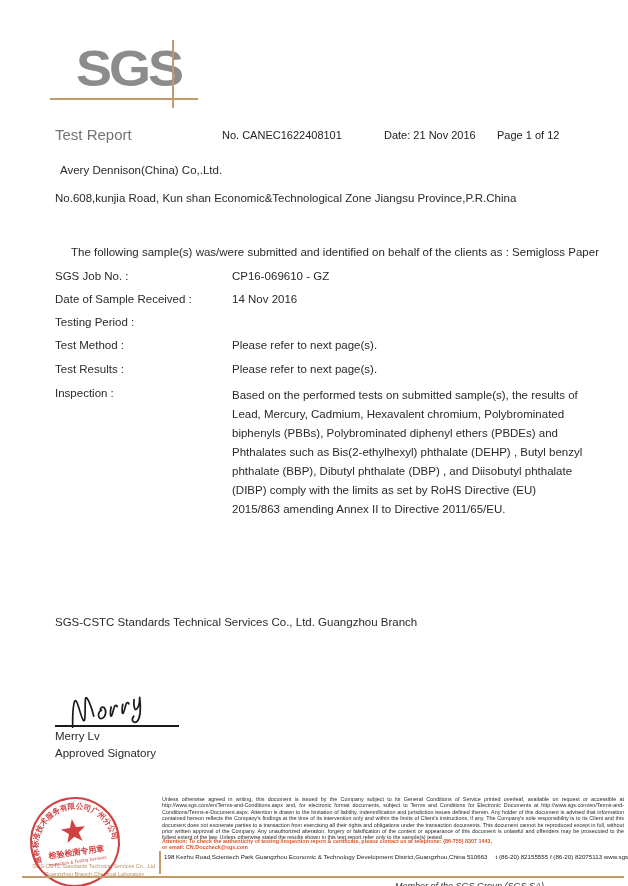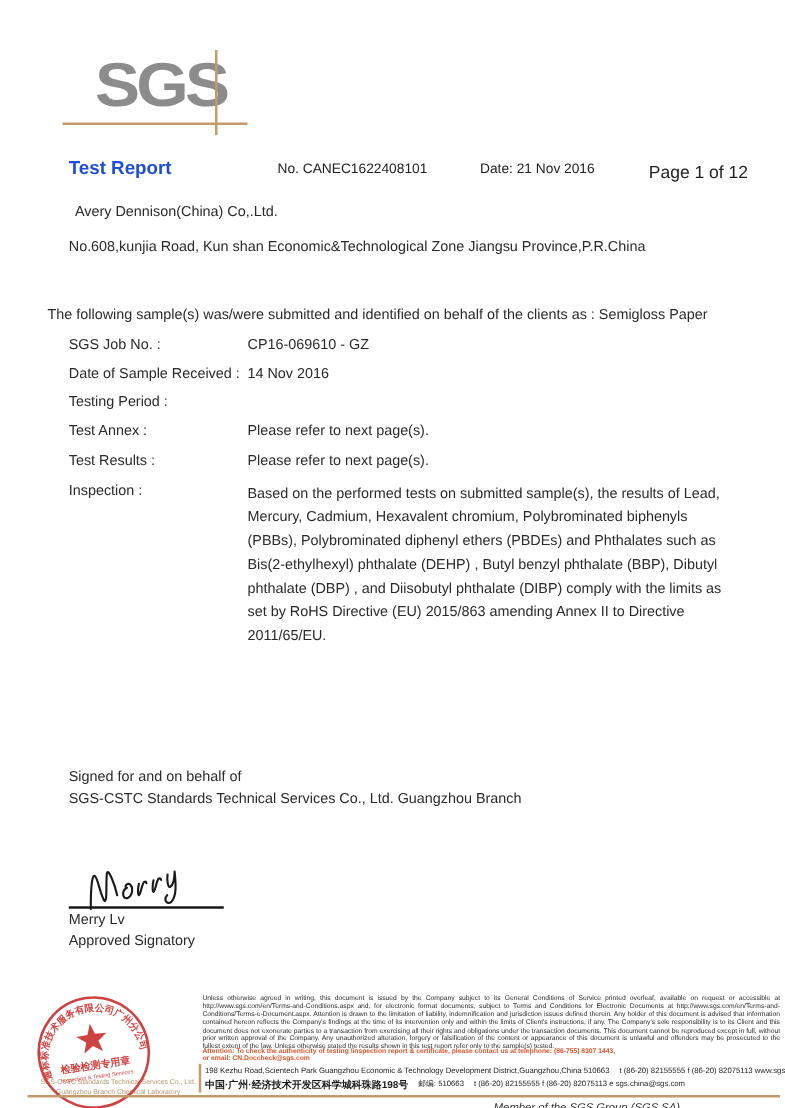--- a/index.html
+++ b/index.html
@@ -14,34 +14,34 @@
   .logo {
     position:absolute; left:76px; top:24px;
     font-size:54px; font-weight:bold; color:#8c8c8c;
     letter-spacing:-3px; transform:scaleY(0.92); transform-origin:top left;
     font-family:"Liberation Sans",sans-serif;
   }
   .logo-hline { position:absolute; left:50px; top:82px; width:148px; height:2px; background:#c49a6c; }
   .logo-vline { position:absolute; left:172px; top:24px; width:2px; height:68px; background:#c49a6c; }
 
   .title-row { position:absolute; left:0; top:110px; width:628px; height:22px; }
-  .report-title { position:absolute; left:55px; top:0; font-size:15px; font-weight:bold; color:#1d4ed8; }
+  .report-title { position:absolute; left:55px; top:0; font-size:15px; font-weight:normal; color:#737373; }
   .report-no  { position:absolute; left:222px; top:3px; font-size:11px; color:#222; }
   .report-date{ position:absolute; left:384px; top:3px; font-size:11px; color:#222; }
-  .report-page{ position:absolute; left:503px; top:3px; font-size:14px; color:#222;padding-left:16px; }
+  .report-page{ position:absolute; left:481px; top:3px; font-size:11px; color:#222;padding-left:16px; }
 
   
   .client-name    { position:absolute; left:60px; top:148px; font-size:11.5px; }
   .client-address { position:absolute; left:55px; top:176px; font-size:11.5px; }
 
-  .sample-line { position:absolute; left:38px; top:230px; font-size:11.5px; width:540px; }
+  .sample-line { position:absolute; left:71px; top:230px; font-size:11.5px; width:540px; }
 
   
   .fields { position:absolute; left:55px; top:253px; width:530px; }
-  .field-row { display:flex; align-items:flex-start; margin-bottom:8px; }
+  .field-row { display:flex; align-items:flex-start; margin-bottom:8px;gap:34px; }
   .field-row.gap-lg { margin-bottom:9px; }
   .field-label { width:143px; flex-shrink:0; font-size:11.5px; line-height:15px; }
   .field-value { flex:1; max-width:383px; font-size:11.5px; line-height:15px; }
   .field-value.para { line-height:19px; }
 
   
   .signed-block { position:absolute; left:55px; top:598px; font-size:11.5px; line-height:17px; }
   .sig-script { position:absolute; left:58px; top:658px; width:140px; height:52px; }
   .sig-underline { position:absolute; left:55px; top:709px; width:124px; height:1.5px; background:#1a1a1a; }
   .sig-name { position:absolute; left:55px; top:714px; font-size:11.5px; }
@@ -96,35 +96,34 @@
       <div class="field-value">CP16-069610 - GZ</div>
     </div>
     <div class="field-row">
       <div class="field-label">Date of Sample Received :</div>
       <div class="field-value">14 Nov 2016</div>
     </div>
     <div class="field-row">
       <div class="field-label">Testing Period :</div>
     </div>
     <div class="field-row gap-lg">
-      <div class="field-label">Test Annex :</div>
+      <div class="field-label">Test Method :</div>
       <div class="field-value">Please refer to next page(s).</div>
     </div>
     <div class="field-row gap-lg">
       <div class="field-label">Test Results :</div>
       <div class="field-value">Please refer to next page(s).</div>
     </div>
     <div class="field-row">
       <div class="field-label">Inspection :</div>
       <div class="field-value para">Based on the performed tests on submitted sample(s), the results of Lead, Mercury, Cadmium, Hexavalent chromium, Polybrominated biphenyls (PBBs), Polybrominated diphenyl ethers (PBDEs) and Phthalates such as Bis(2-ethylhexyl) phthalate (DEHP) , Butyl benzyl phthalate (BBP), Dibutyl phthalate (DBP) , and Diisobutyl phthalate (DIBP) comply with the limits as set by RoHS Directive (EU) 2015/863 amending Annex II to Directive 2011/65/EU.</div>
     </div>
   </div>
 
   <div class="signed-block">
-    <div>Signed for and on behalf of</div>
     <div>SGS-CSTC Standards Technical Services Co., Ltd. Guangzhou Branch</div>
   </div>
 
   <svg class="sig-script" viewBox="0 0 140 52" transform="rotate(-6)">
     <g stroke="#1a1a1a" stroke-width="1.7" fill="none" stroke-linecap="round" stroke-linejoin="round" transform="rotate(-7 70 26)">
       <path d="M10,40 C13,26 17,13 19,15 C21,17 20,32 22,36 C24,39 27,19 29,15 C31,11 33,25 33,34"></path>
       <path d="M42,30 C37,31 36,39 41,38 C45,37 47,31 45,28 C43,26 41,28 41,29"></path>
       <path d="M52,29 C50,33 49,38 50,38 C51,38 53,33 55,30 C56,28 58,28 58,30"></path>
       <path d="M64,29 C62,33 61,38 62,38 C63,38 65,33 67,30 C68,28 70,28 70,30"></path>
       <path d="M76,27 C74,32 74,38 76,37 C79,36 81,30 82,26 C81,33 80,45 74,49 C70,51 68,46 72,43"></path>
@@ -157,23 +156,18 @@
     <div>Attention: To check the authenticity of testing /inspection report &amp; certificate, please contact us at telephone: (86-755) 8307 1443,</div>
     <div>or email: CN.Doccheck@sgs.com</div>
   </div>
 
   <div class="addr-divider"></div>
   <div class="addr-block">
     <div class="addr-line">
       <span>198 Kezhu Road,Scientech Park Guangzhou Economic &amp; Technology Development District,Guangzhou,China 510663</span>
       <span>t (86-20) 82155555    f (86-20) 82075113    www.sgsgroup.com.cn</span>
     </div>
-    <div class="addr-line">
-      <span class="cn">中国·广州·经济技术开发区科学城科珠路198号</span>
-      <span>邮编: 510663</span>
-      <span>t (86-20) 82155555    f (86-20) 82075113    e sgs.china@sgs.com</span>
-    </div>
   </div>
 
   <div class="footer-hline"></div>
   <div class="member-line">Member of the SGS Group (SGS SA)</div>
 
 </div>
 
 </body></html>

